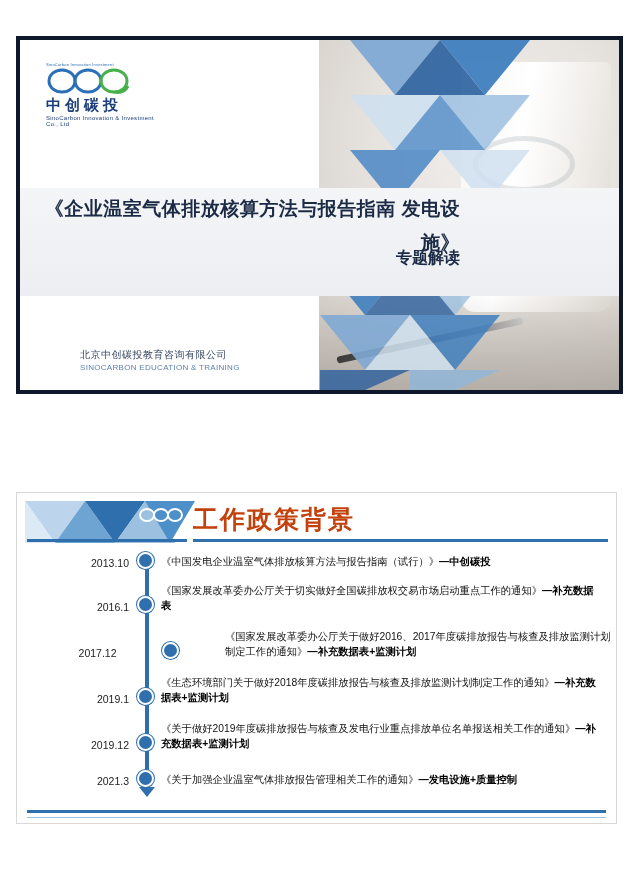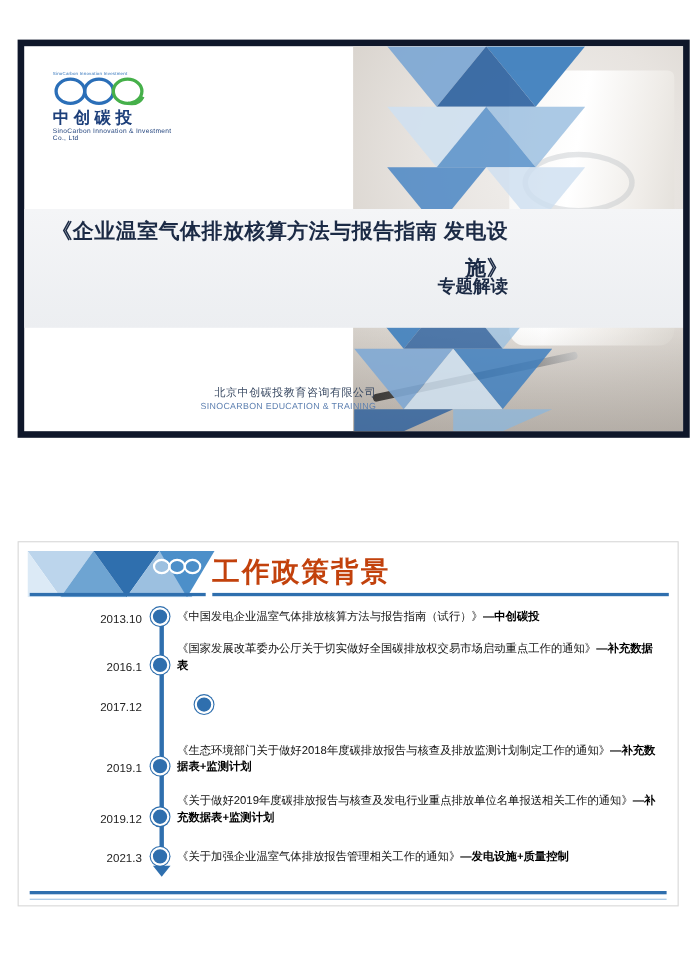--- a/index.html
+++ b/index.html
@@ -16,21 +16,21 @@
   }
 
   
   .slide1 {
     position: absolute;
     left: 16px;
     top: 36px;
     width: 599px;
     height: 350px;
     background: #ffffff;
-    border: 6px solid #0f172a;
+    border: 4px solid #0f172a;
     overflow: hidden;
   }
   .s1-photo {
     position: absolute;
     right: 0;
     top: 0;
     width: 300px;
     height: 350px;
     background:
       radial-gradient(circle at 60% 30%, #f2f0ee 0%, #e7e3df 40%, #d9d4ce 70%, #cfc9c2 100%);
@@ -130,21 +130,21 @@
     font-size: 4px;
     color: #2b6fb8;
     letter-spacing: 0.2px;
     margin-bottom: 1px;
   }
   .s1-foot {
     position: absolute;
     left: 60px;
     bottom: 18px;
     width: 260px;
-    text-align: right;
+    text-align: left;
   }
   .s1-foot-cn {
     font-size: 10px;
     color: #3a4a63;
     letter-spacing: 0.5px;
   }
   .s1-foot-en {
     font-size: 8px;
     color: #5c7fb0;
     letter-spacing: 0.3px;
@@ -382,20 +382,21 @@
           <span class="tl-dot"></span>
         </div>
       <div class="tl-text"><span>《国家发展改革委办公厅关于切实做好全国碳排放权交易市场启动重点工作的通知》</span><b>—补充数据表</b></div>
     </div>
 
     <div class="tl-row" style="top:80px;gap:40px;">
       <div class="tl-date">2017.12</div>
       <div class="tl-dotwrap">
           <span class="tl-dot"></span>
         </div>
+      <div class="tl-text"><span>《国家发展改革委办公厅关于做好2016、2017年度碳排放报告与核查及排放监测计划制定工作的通知》</span><b>—补充数据表+监测计划</b></div>
     </div>
 
     <div class="tl-row" style="top:126px;">
       <div class="tl-date">2019.1</div>
       <div class="tl-dotwrap">
           <span class="tl-dot"></span>
         </div>
       <div class="tl-text"><span>《生态环境部门关于做好2018年度碳排放报告与核查及排放监测计划制定工作的通知》</span><b>—补充数据表+监测计划</b></div>
     </div>
 

